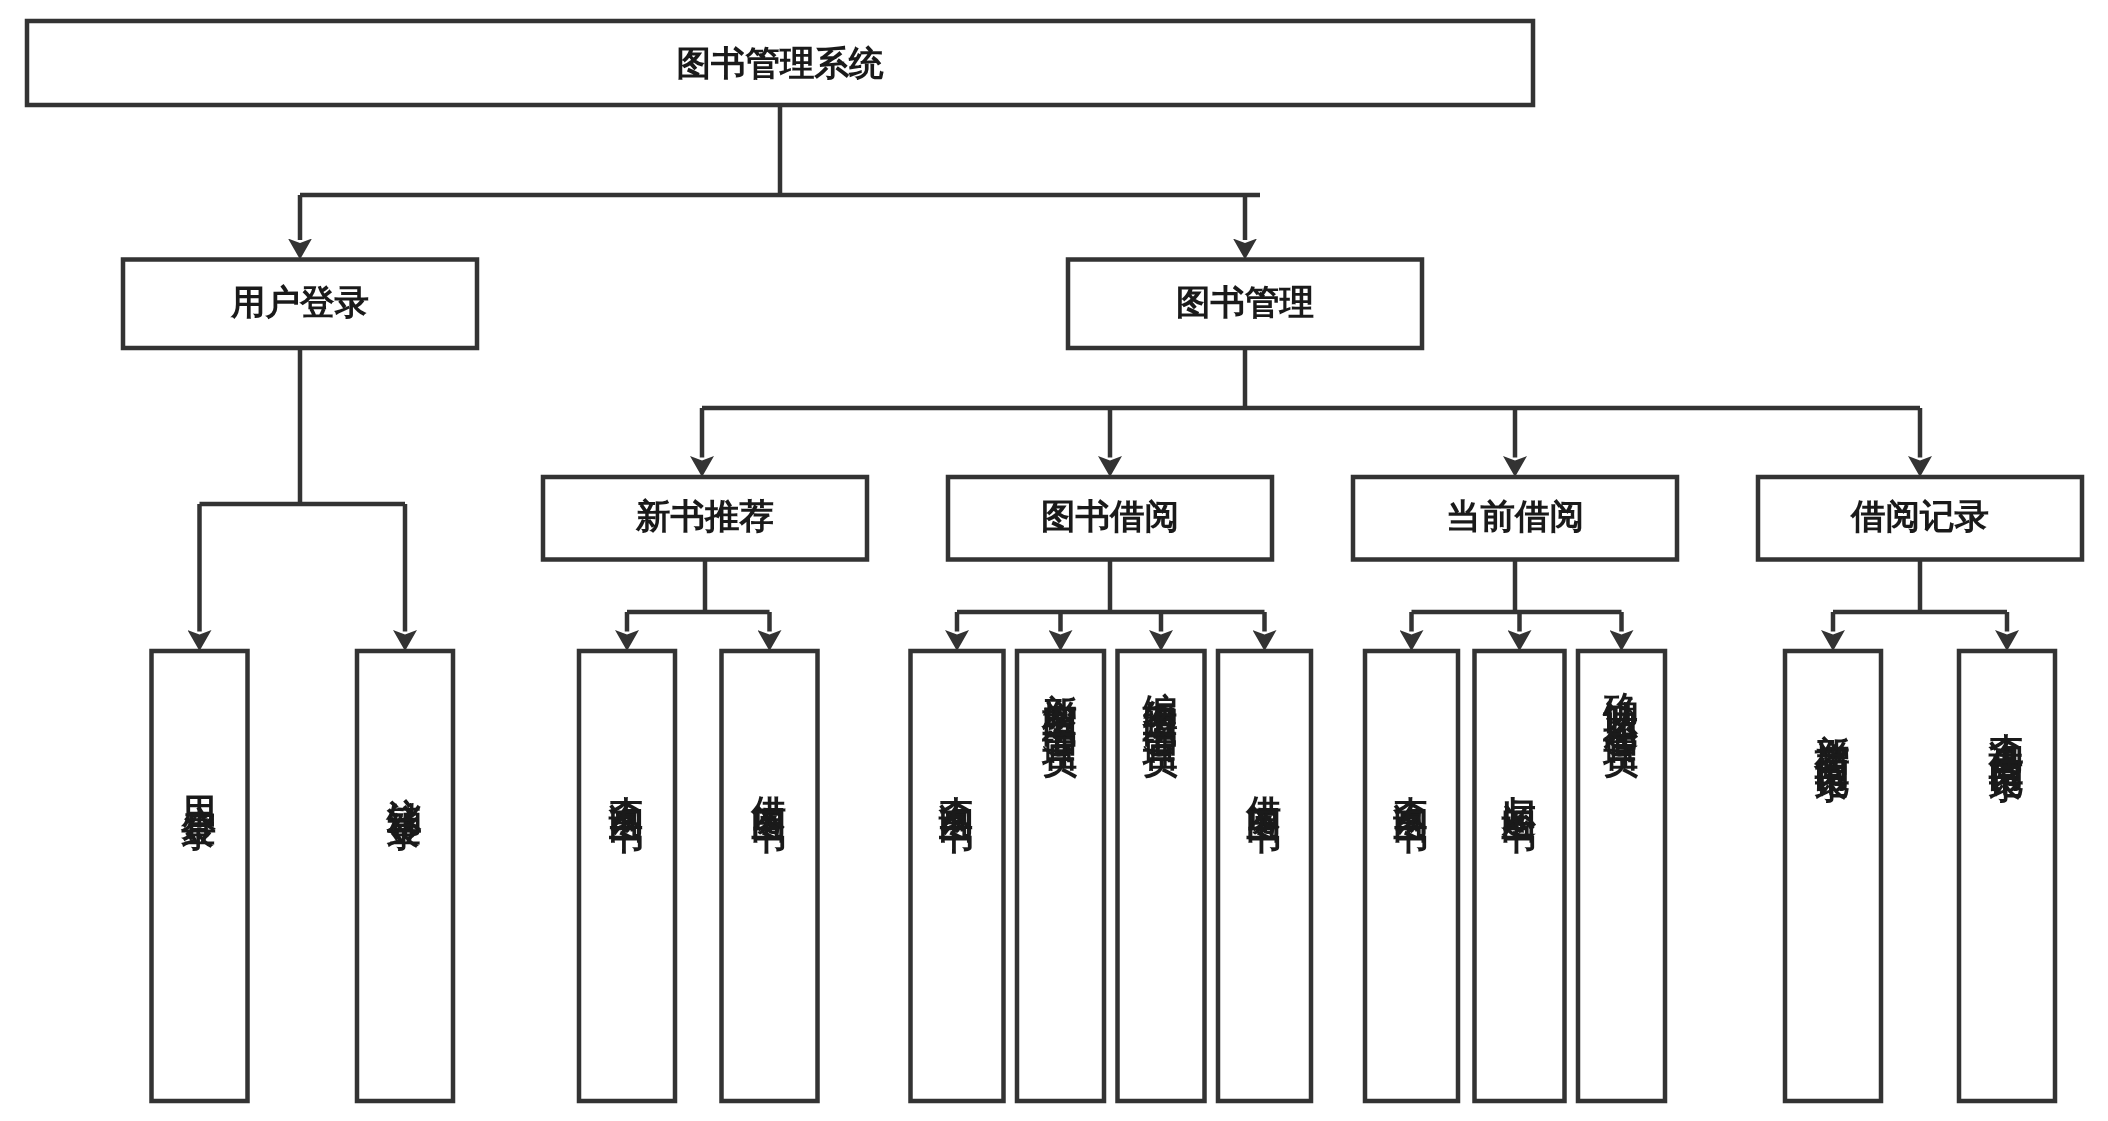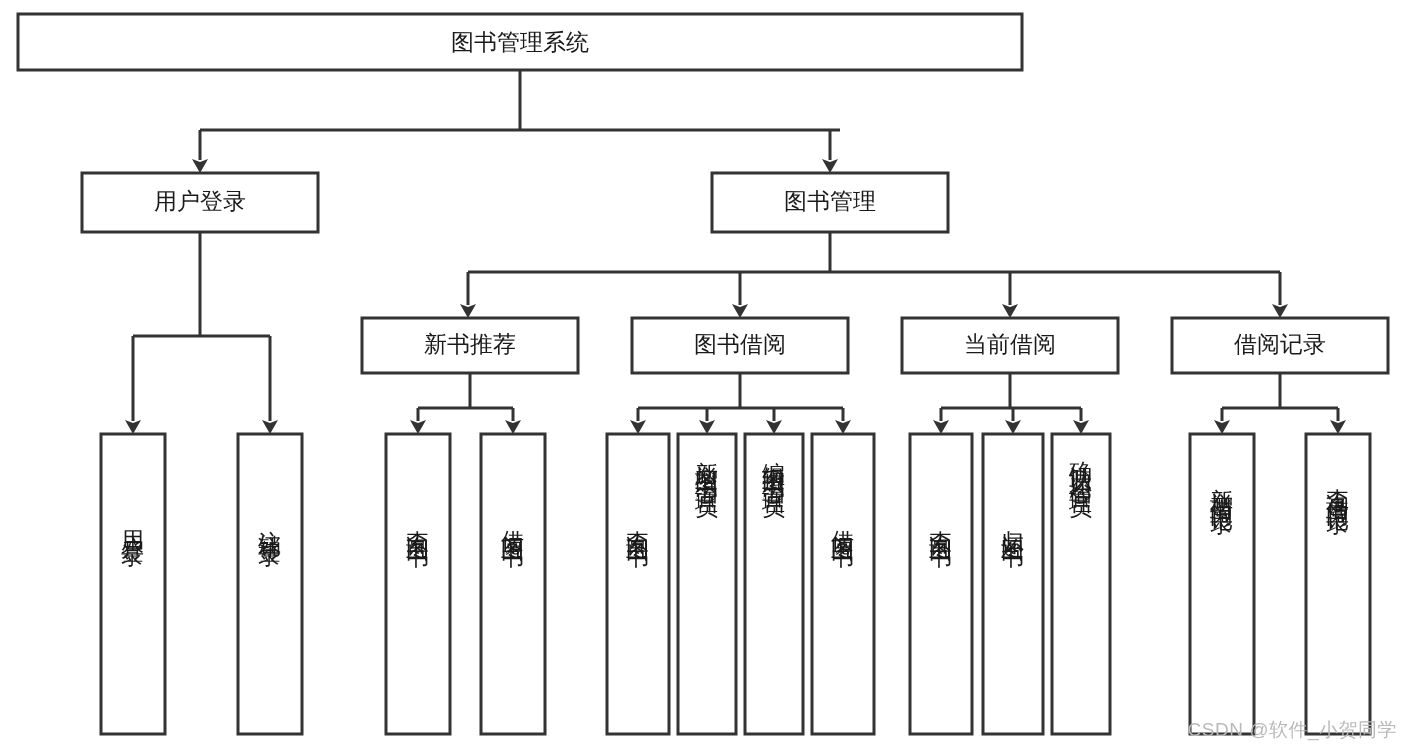--- a/index.html
+++ b/index.html
@@ -12,20 +12,21 @@
     height: 747px;
     font-family: "Liberation Sans", "DejaVu Sans", sans-serif;
     overflow: hidden;
     position: relative;
   }
   #diagram-root {
     position: relative;
     width: 1405px;
     height: 747px;
     background: #ffffff;
+    font-weight: bold;
   }
   svg#tree-svg {
     position: absolute;
     top: 0;
     left: 0;
     width: 1405px;
     height: 747px;
     display: block;
   }
   .node-box {
@@ -195,15 +196,14 @@
   <div class="node-label-v" style="left:626px;  top:512px;">查询图书</div>
   <div class="node-label-v" style="left:695px;  top:443px;">新增图书（管理员）</div>
   <div class="node-label-v" style="left:762px;  top:443px;">编辑图书（管理员）</div>
   <div class="node-label-v" style="left:831px;  top:512px;">借阅图书</div>
   <div class="node-label-v" style="left:929px;  top:512px;">查询图书</div>
   <div class="node-label-v" style="left:1001px; top:512px;">归还图书</div>
   <div class="node-label-v" style="left:1069px; top:443px;">确认归还（管理员）</div>
   <div class="node-label-v" style="left:1210px; top:470px;">新增借阅记录</div>
   <div class="node-label-v" style="left:1326px; top:470px;">查询借阅记录</div>
 
-  <div class="watermark">CSDN @软件_小贺同学</div>
 
 </div>
 
 </body></html>

